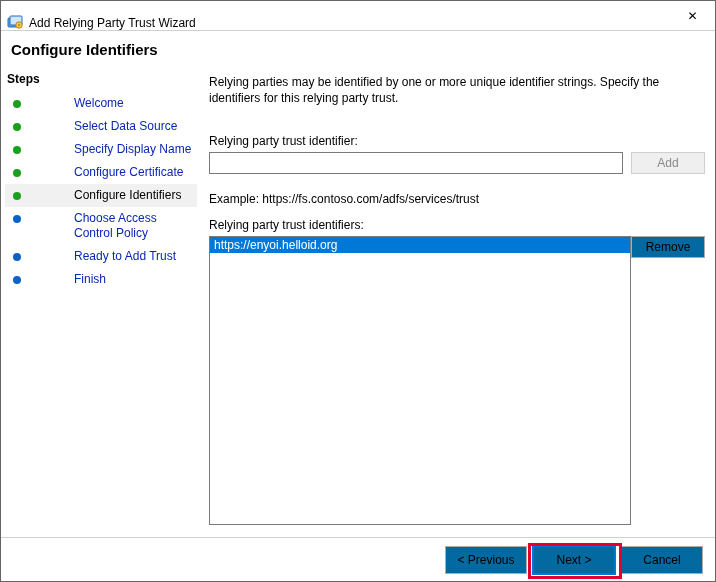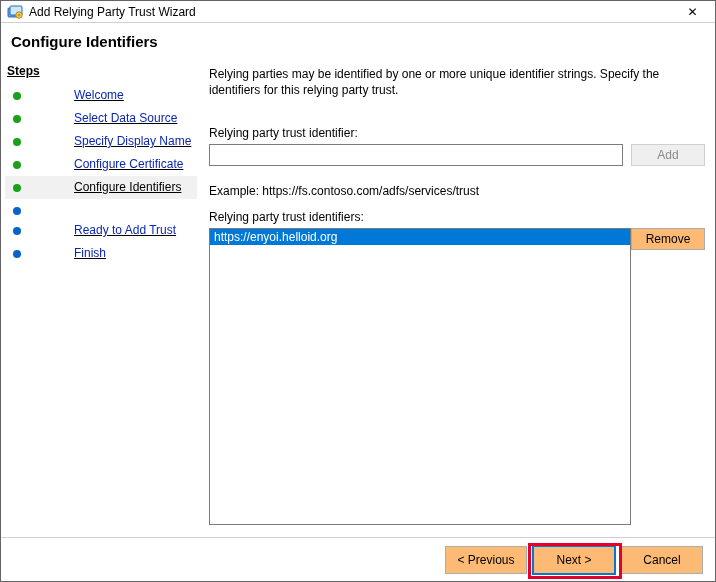--- a/index.html
+++ b/index.html
@@ -11,22 +11,22 @@
     color: #000;
   }
   .window {
     width: 716px; height: 582px;
     border: 1px solid #646464;
     display: flex; flex-direction: column;
     background: #fff;
     position: relative;
   }
   .titlebar {
-    height: 22px;
-    display: flex; align-items: center;
+    height: 30px;
+    display: flex; align-items: flex-end;
     padding: 0 0 0 6px;
     border-bottom: 1px solid #d0d0d0;
     background: #fff;
   }
   .titlebar .app-icon {
     width: 16px; height: 16px;
     margin-right: 6px;
     display: inline-flex; align-items: center; justify-content: center;
   }
   .titlebar .title { flex: 1; font-size: 12px; }
@@ -39,21 +39,20 @@
     padding: 10px 10px 8px 10px;
     font-size: 15px; font-weight: bold;
   }
   .body {
     flex: 1; display: flex;
     min-height: 0;
   }
   .sidebar {
     width: 196px;
     padding: 4px 0 0 4px;
-    text-decoration: underline;
   }
   .sidebar-title {
     font-weight: bold;
     padding: 2px 4px 6px 2px;
   }
   .step-list { list-style: none; margin: 0; padding: 0; }
   .step-list li {
     display: flex; align-items: flex-start;
     padding: 4px 4px 4px 4px;
     line-height: 1.25;
@@ -81,21 +80,21 @@
   .text-input {
     flex: 1;
     height: 22px;
     border: 1px solid #7a7a7a;
     padding: 2px 4px;
     font: inherit;
     outline: none;
   }
   .btn {
     min-width: 74px; height: 22px;
-    background: #fdba74;
+    background: #0369a1;
     border: 1px solid #adadad;
     font: inherit;
     cursor: pointer;
   }
   .btn[disabled] {
     color: #8a8a8a;
     border-color: #cfcfcf;
     background: #efefef;
     cursor: default;
   }
@@ -179,20 +178,21 @@
           <li>
             <span class="step-bullet done"></span>
             <a href="#">Configure Certificate</a>
           </li>
           <li class="current">
             <span class="step-bullet done"></span>
             <a href="#">Configure Identifiers</a>
           </li>
           <li>
             <span class="step-bullet todo"></span>
+            <a href="#">Choose Access Control Policy</a>
           </li>
           <li>
             <span class="step-bullet todo"></span>
             <a href="#">Ready to Add Trust</a>
           </li>
           <li>
             <span class="step-bullet todo"></span>
             <a href="#">Finish</a>
           </li>
         </ul>

